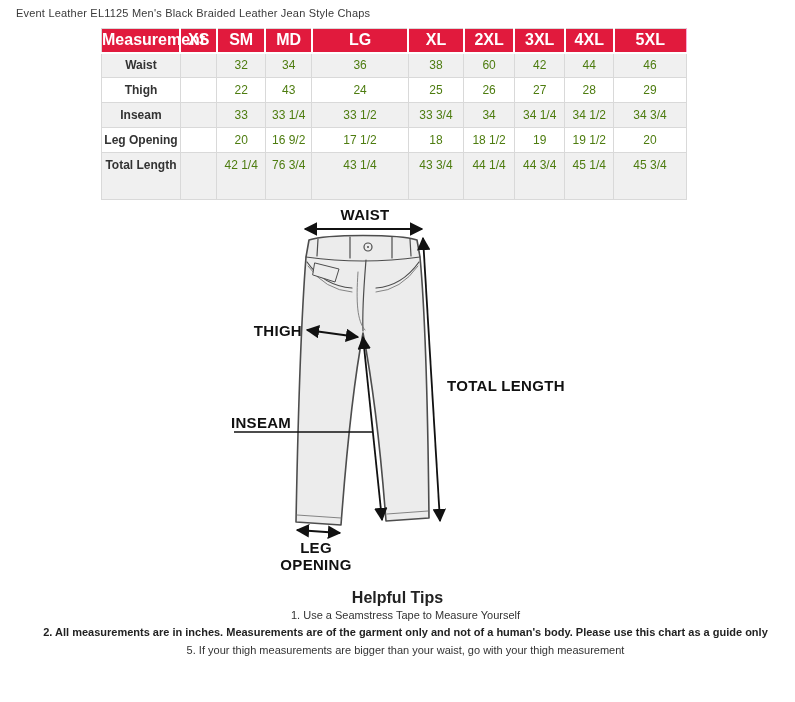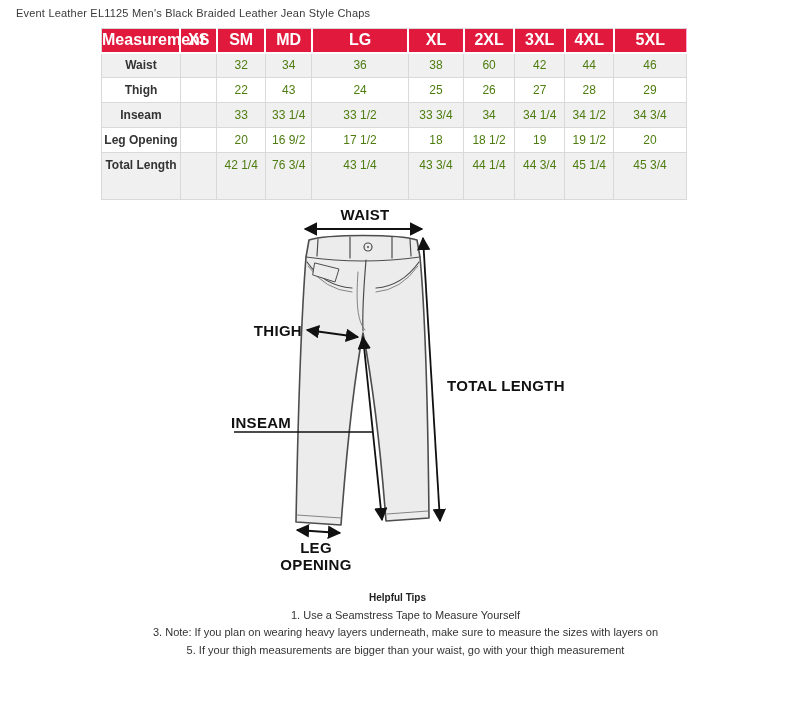--- a/index.html
+++ b/index.html
@@ -27,21 +27,21 @@
   .diagram svg { position:absolute; left:0; top:0; }
   .dlabel { position:absolute; font-weight:bold; font-size:15px; color:#111; letter-spacing:.3px; }
   .dlabel.waist { left:305px; top:6px; width:120px; text-align:center; }
   .dlabel.thigh { left:232px; top:122px; width:70px; text-align:right; }
   .dlabel.total { left:447px; top:177px; }
   .dlabel.inseam { left:231px; top:214px; }
   .dlabel.legopen { left:271px; top:339px; width:90px; text-align:center; line-height:17px; }
 
   .tips { position:absolute; left:0; top:589px; width:795px; text-align:center;
           font-size:11px; color:#333; line-height:17.5px; }
-  .tips .heading { font-weight:bold; font-size:10px; color:#222;text-align:center; }
+  .tips .heading { font-weight:bold; font-size:16px; color:#222;text-align:center; }
   .tips .tip { white-space:nowrap;margin-left:16px; }
   .tips .tip.bold { font-weight:bold; color:#222; }
 </style>
 </head>
 <body>
 
 <div class="page">
 
   <div class="title">Event Leather EL1125 Men's Black Braided Leather Jean Style Chaps</div>
 
@@ -193,17 +193,17 @@
     <div class="dlabel waist">WAIST</div>
     <div class="dlabel thigh">THIGH</div>
     <div class="dlabel total">TOTAL LENGTH</div>
     <div class="dlabel inseam">INSEAM</div>
     <div class="dlabel legopen">LEG OPENING</div>
   </div>
 
   <div class="tips">
     <div class="heading">Helpful Tips</div>
     <div class="tip">1. Use a Seamstress Tape to Measure Yourself</div>
-    <div class="tip">3. Note: If you plan on wearing heavy layers underneath, make sure to measure the sizes with layers on</div>
+    <div class="tip bold">2. All measurements are in inches. Measurements are of the garment only and not of a human's body. Please use this chart as a guide only</div>
     <div class="tip">5. If your thigh measurements are bigger than your waist, go with your thigh measurement</div>
   </div>
 
 </div>
 
 </body></html>

